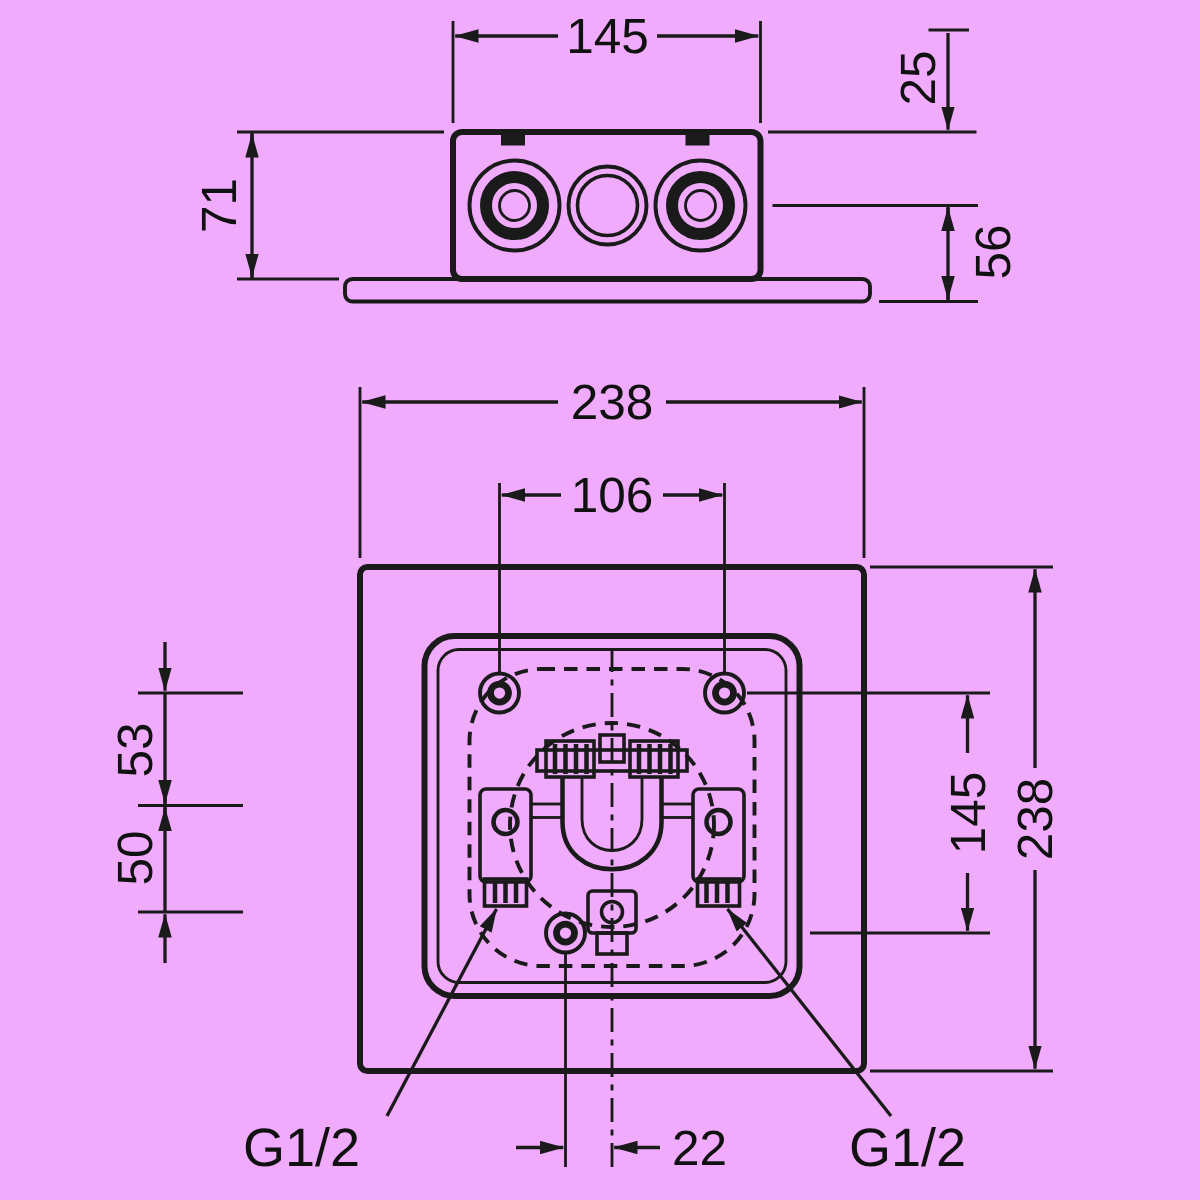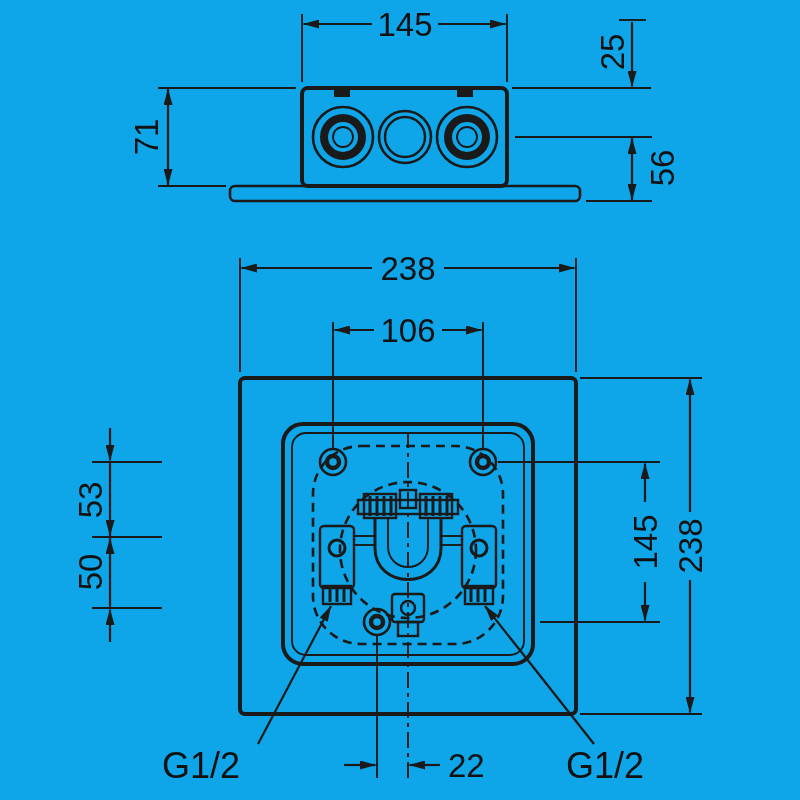--- a/index.html
+++ b/index.html
@@ -1,16 +1,16 @@
 <!DOCTYPE html>
 <html><head>
 <meta charset="utf-8">
 <style>
   html,body{margin:0;padding:0;background:#ffffff;}
-  .stage{width:800px;height:800px;background:#0ea5e9;position:relative;overflow:hidden;}
+  .stage{width:800px;height:800px;background:#f0abfc;position:relative;overflow:hidden;}
   svg{display:block;}
   svg text{
     font-family:"Liberation Sans",sans-serif;
     font-size:33px;
     fill:#111111;
   }
   svg text.big{font-size:36px;}
   .thick{stroke:#1a1a1a;stroke-width:4;fill:none;stroke-linejoin:round;}
   .med{stroke:#1a1a1a;stroke-width:2.6;fill:none;}
   .med2{stroke:#1a1a1a;stroke-width:2.4;fill:none;}

